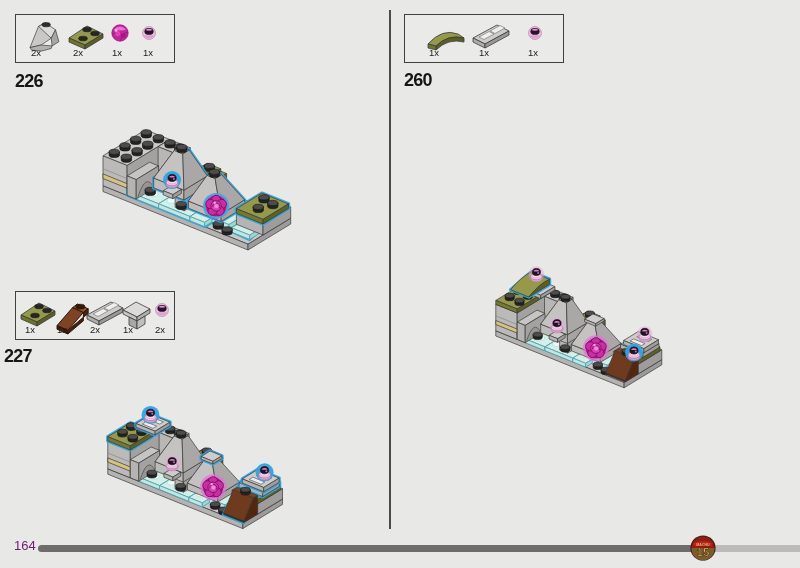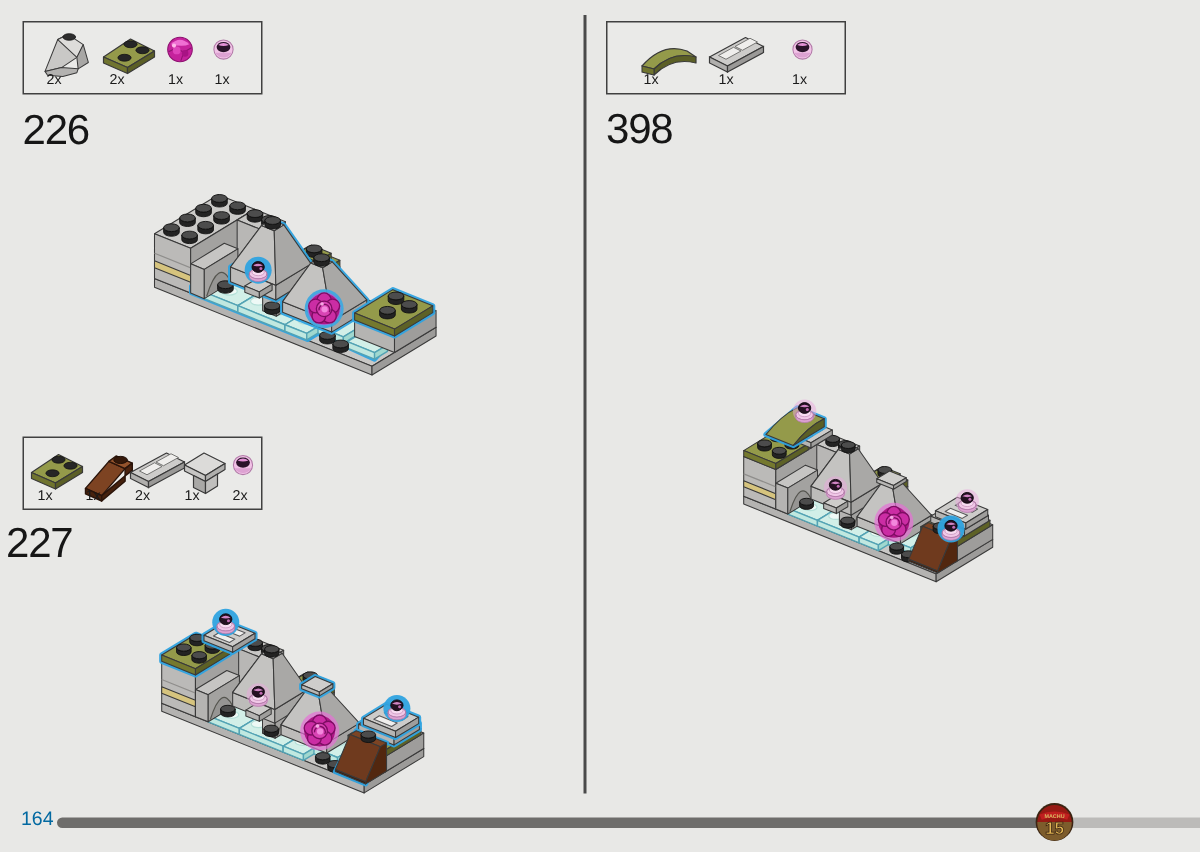--- a/index.html
+++ b/index.html
@@ -1,17 +1,17 @@
 <!DOCTYPE html>
 <html><head><meta charset="utf-8">
 <style>
 html,body{margin:0;padding:0;}
 body{width:800px;height:568px;background:#e8e8e6;font-family:"Liberation Sans",sans-serif;position:relative;overflow:hidden;}
 .pbox{position:absolute;border:1.4px solid #404040;background:#eaeae8;}
-.step{position:absolute;font-size:28px;letter-spacing:-0.8px;color:#161616;font-weight:400;}
+.step{position:absolute;font-size:18px;letter-spacing:-0.8px;color:#161616;font-weight:700;}
 .qty{font-size:9.5px;fill:#1a1a1a;font-family:"Liberation Sans",sans-serif;}
 </style></head>
 <body>
 
 <div style="position:absolute;left:389px;top:10px;width:1.6px;height:519px;background:#4a4a4a;"></div>
 
 <div class="pbox" style="left:15px;top:14px;width:158px;height:47px;"></div>
 
 <svg style="position:absolute;left:15px;top:14px;" width="160" height="49" viewBox="0 0 160 49">
 
@@ -492,21 +492,21 @@
 <circle cx="0" cy="0" r="6.4" fill="#f1c2e6" stroke="#b27aa8" stroke-width="0.7"></circle>
 <ellipse cx="0" cy="-1.6" rx="4.6" ry="3.4" fill="#2a142a"></ellipse>
 <path d="M -3.6 -3 Q 0 -5.6 3.6 -3 Q 0 -1.6 -3.6 -3 z" fill="#e391d6"></path>
 <path d="M -5.5 2.2 a 6.4 6.4 0 0 0 11 0 z" fill="#dda2d2"></path>
 </g>
 <text class="qty" x="25" y="42">1x</text>
     <text class="qty" x="75" y="42">1x</text>
     <text class="qty" x="124" y="42">1x</text>
 </svg>
 
-<div class="step" style="left:404px;top:70px;">398</div>
+<div class="step" style="left:404px;top:70px;">260</div>
 
 <svg style="position:absolute;left:450px;top:245px;" width="280" height="165" viewBox="450 245 280 165">
 
 <polygon points="533.5,307.8 661.8,359.6 624.1,382.6 495.8,330.8" fill="#c9c8c6" stroke="#3a3a3a" stroke-width="0.7" stroke-linejoin="round"></polygon>
     <polygon points="495.8,330.8 624.1,382.6 624.1,387.8 495.8,336.0" fill="#b4b3b1" stroke="#3a3a3a" stroke-width="0.7" stroke-linejoin="round"></polygon>
     <polygon points="661.8,359.6 624.1,382.6 624.1,387.8 661.8,364.8" fill="#9c9b99" stroke="#3a3a3a" stroke-width="0.7" stroke-linejoin="round"></polygon>
 
 <polygon points="533.5,281.4 554.9,290.0 517.2,313.0 495.8,304.4" fill="#cbcac8" stroke="#3a3a3a" stroke-width="0.7" stroke-linejoin="round"></polygon>
     <polygon points="495.8,304.4 517.2,313.0 517.2,339.4 495.8,330.8" fill="#bbbab8" stroke="#3a3a3a" stroke-width="0.7" stroke-linejoin="round"></polygon>
     <polygon points="554.9,290.0 517.2,313.0 517.2,339.4 554.9,316.4" fill="#a3a2a0" stroke="#3a3a3a" stroke-width="0.7" stroke-linejoin="round"></polygon>
@@ -691,21 +691,21 @@
 <circle cx="634.0" cy="352.6" r="9" fill="#2fa3e0" opacity="0.95"></circle>
     <ellipse cx="634.0" cy="355.1" rx="5.9" ry="3.3" fill="#f0c7e7" stroke="#b27aa8" stroke-width="0.7"></ellipse>
     <path d="M 628.1 355.1 a 5.9 3.3 0 0 0 11.8 0 l 0 1.8 a 5.9 3.3 0 0 1 -11.8 0 z" fill="#dda2d2" stroke="#b27aa8" stroke-width="0.5"></path>
     <ellipse cx="634.0" cy="354.0" rx="4.1" ry="2.3" fill="#f7dbf1" stroke="#c490ba" stroke-width="0.5"></ellipse>
     <ellipse cx="634.0" cy="350.5" rx="4.1" ry="3.6" fill="#241122" stroke="#0d060d" stroke-width="0.6"></ellipse>
     <path d="M 630.8 349.5 q 3.2 -2.5 6.4 0 q -3.2 1.1 -6.4 0 z" fill="#e391d6" opacity="0.9"></path>
     <circle cx="635.8" cy="351.5" r="1.0" fill="#c06ab2"></circle>
 
 </svg>
 
-<div style="position:absolute;left:14px;top:538px;font-size:13px;color:#0369a1;">164</div>
+<div style="position:absolute;left:14px;top:538px;font-size:13px;color:#701a75;">164</div>
 
 <div style="position:absolute;left:700px;top:544.5px;width:100px;height:7px;background:#bcbbb9;"></div>
 
 <div style="position:absolute;left:38px;top:544.5px;width:660px;height:7px;background:#6e6d6b;border-radius:3.5px 0 0 3.5px;"></div>
 
 <svg style="position:absolute;left:689px;top:534px;" width="28" height="28" viewBox="0 0 28 28">
 <circle cx="14" cy="14" r="12.6" fill="#3a2412"></circle>
 <circle cx="14" cy="14" r="11.4" fill="#961a14"></circle>
 <path d="M 2.6 15 a 11.4 11.4 0 0 0 22.8 0 l 0 -1 l -22.8 0 z" fill="#7d5c2c"></path>
 <path d="M 4 9 q 10 -4 20 0 l -1.5 3.5 q -8.5 -3 -17 0 z" fill="#c01f1f"></path>

